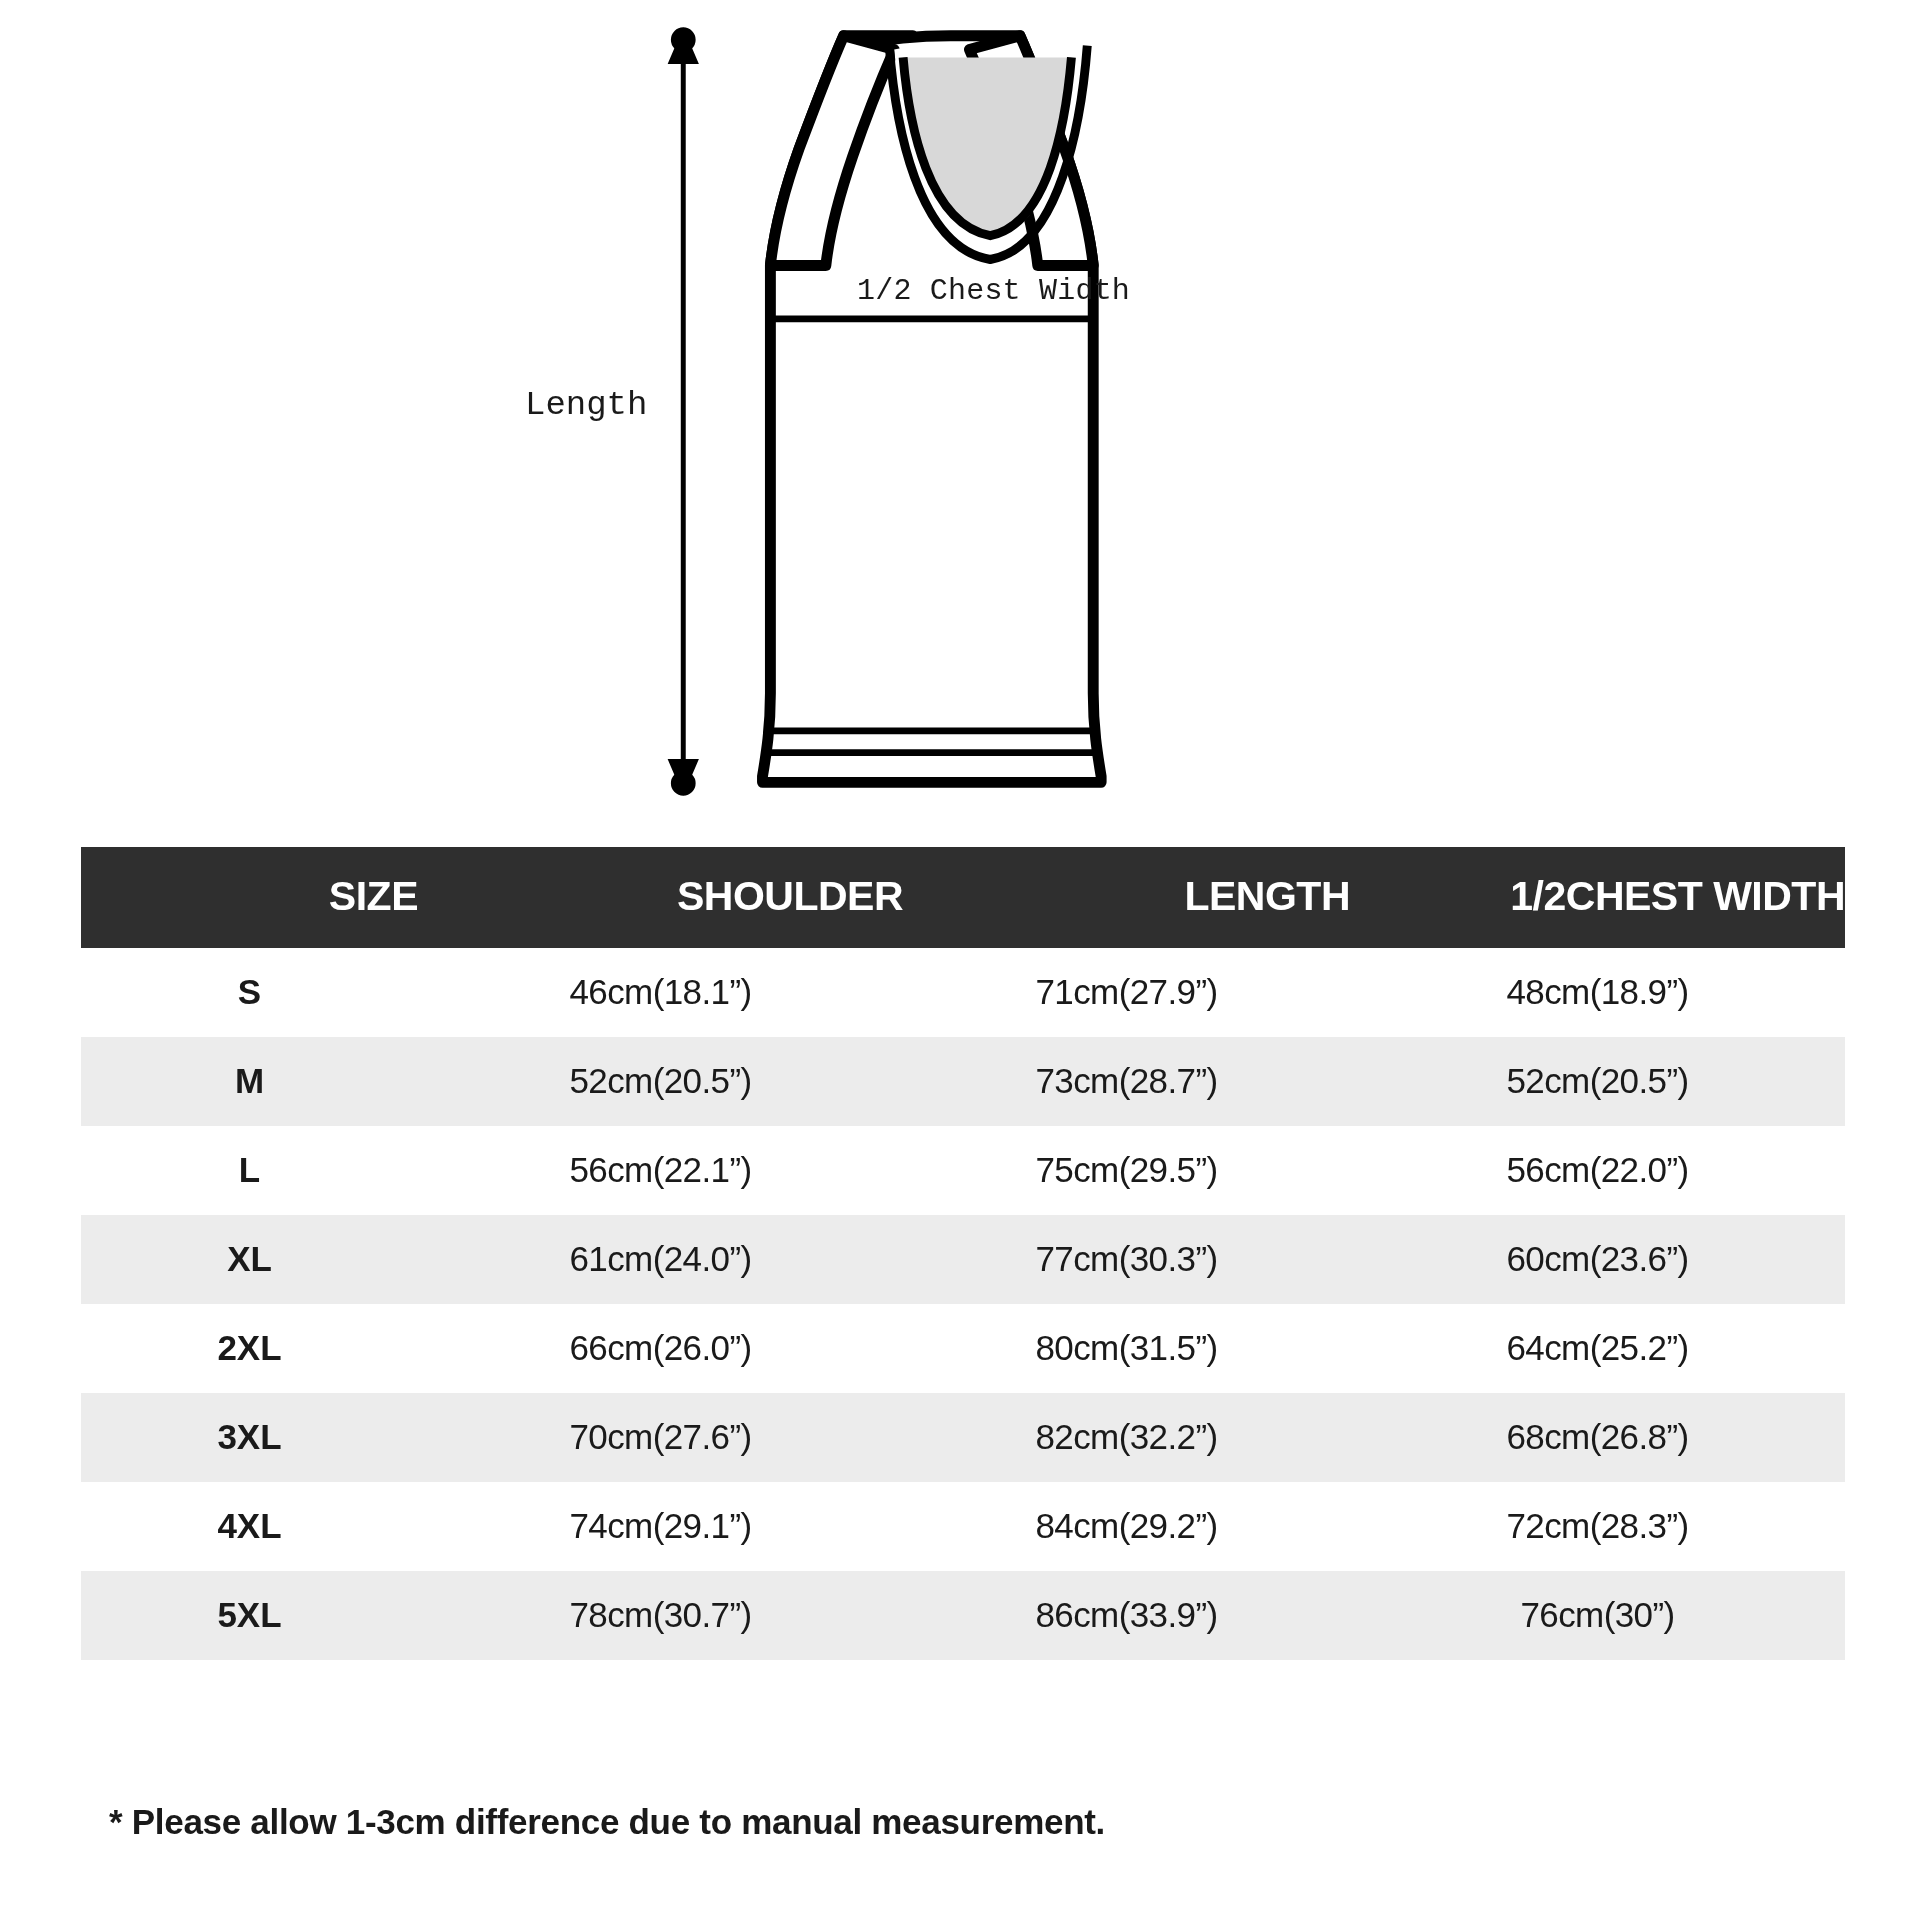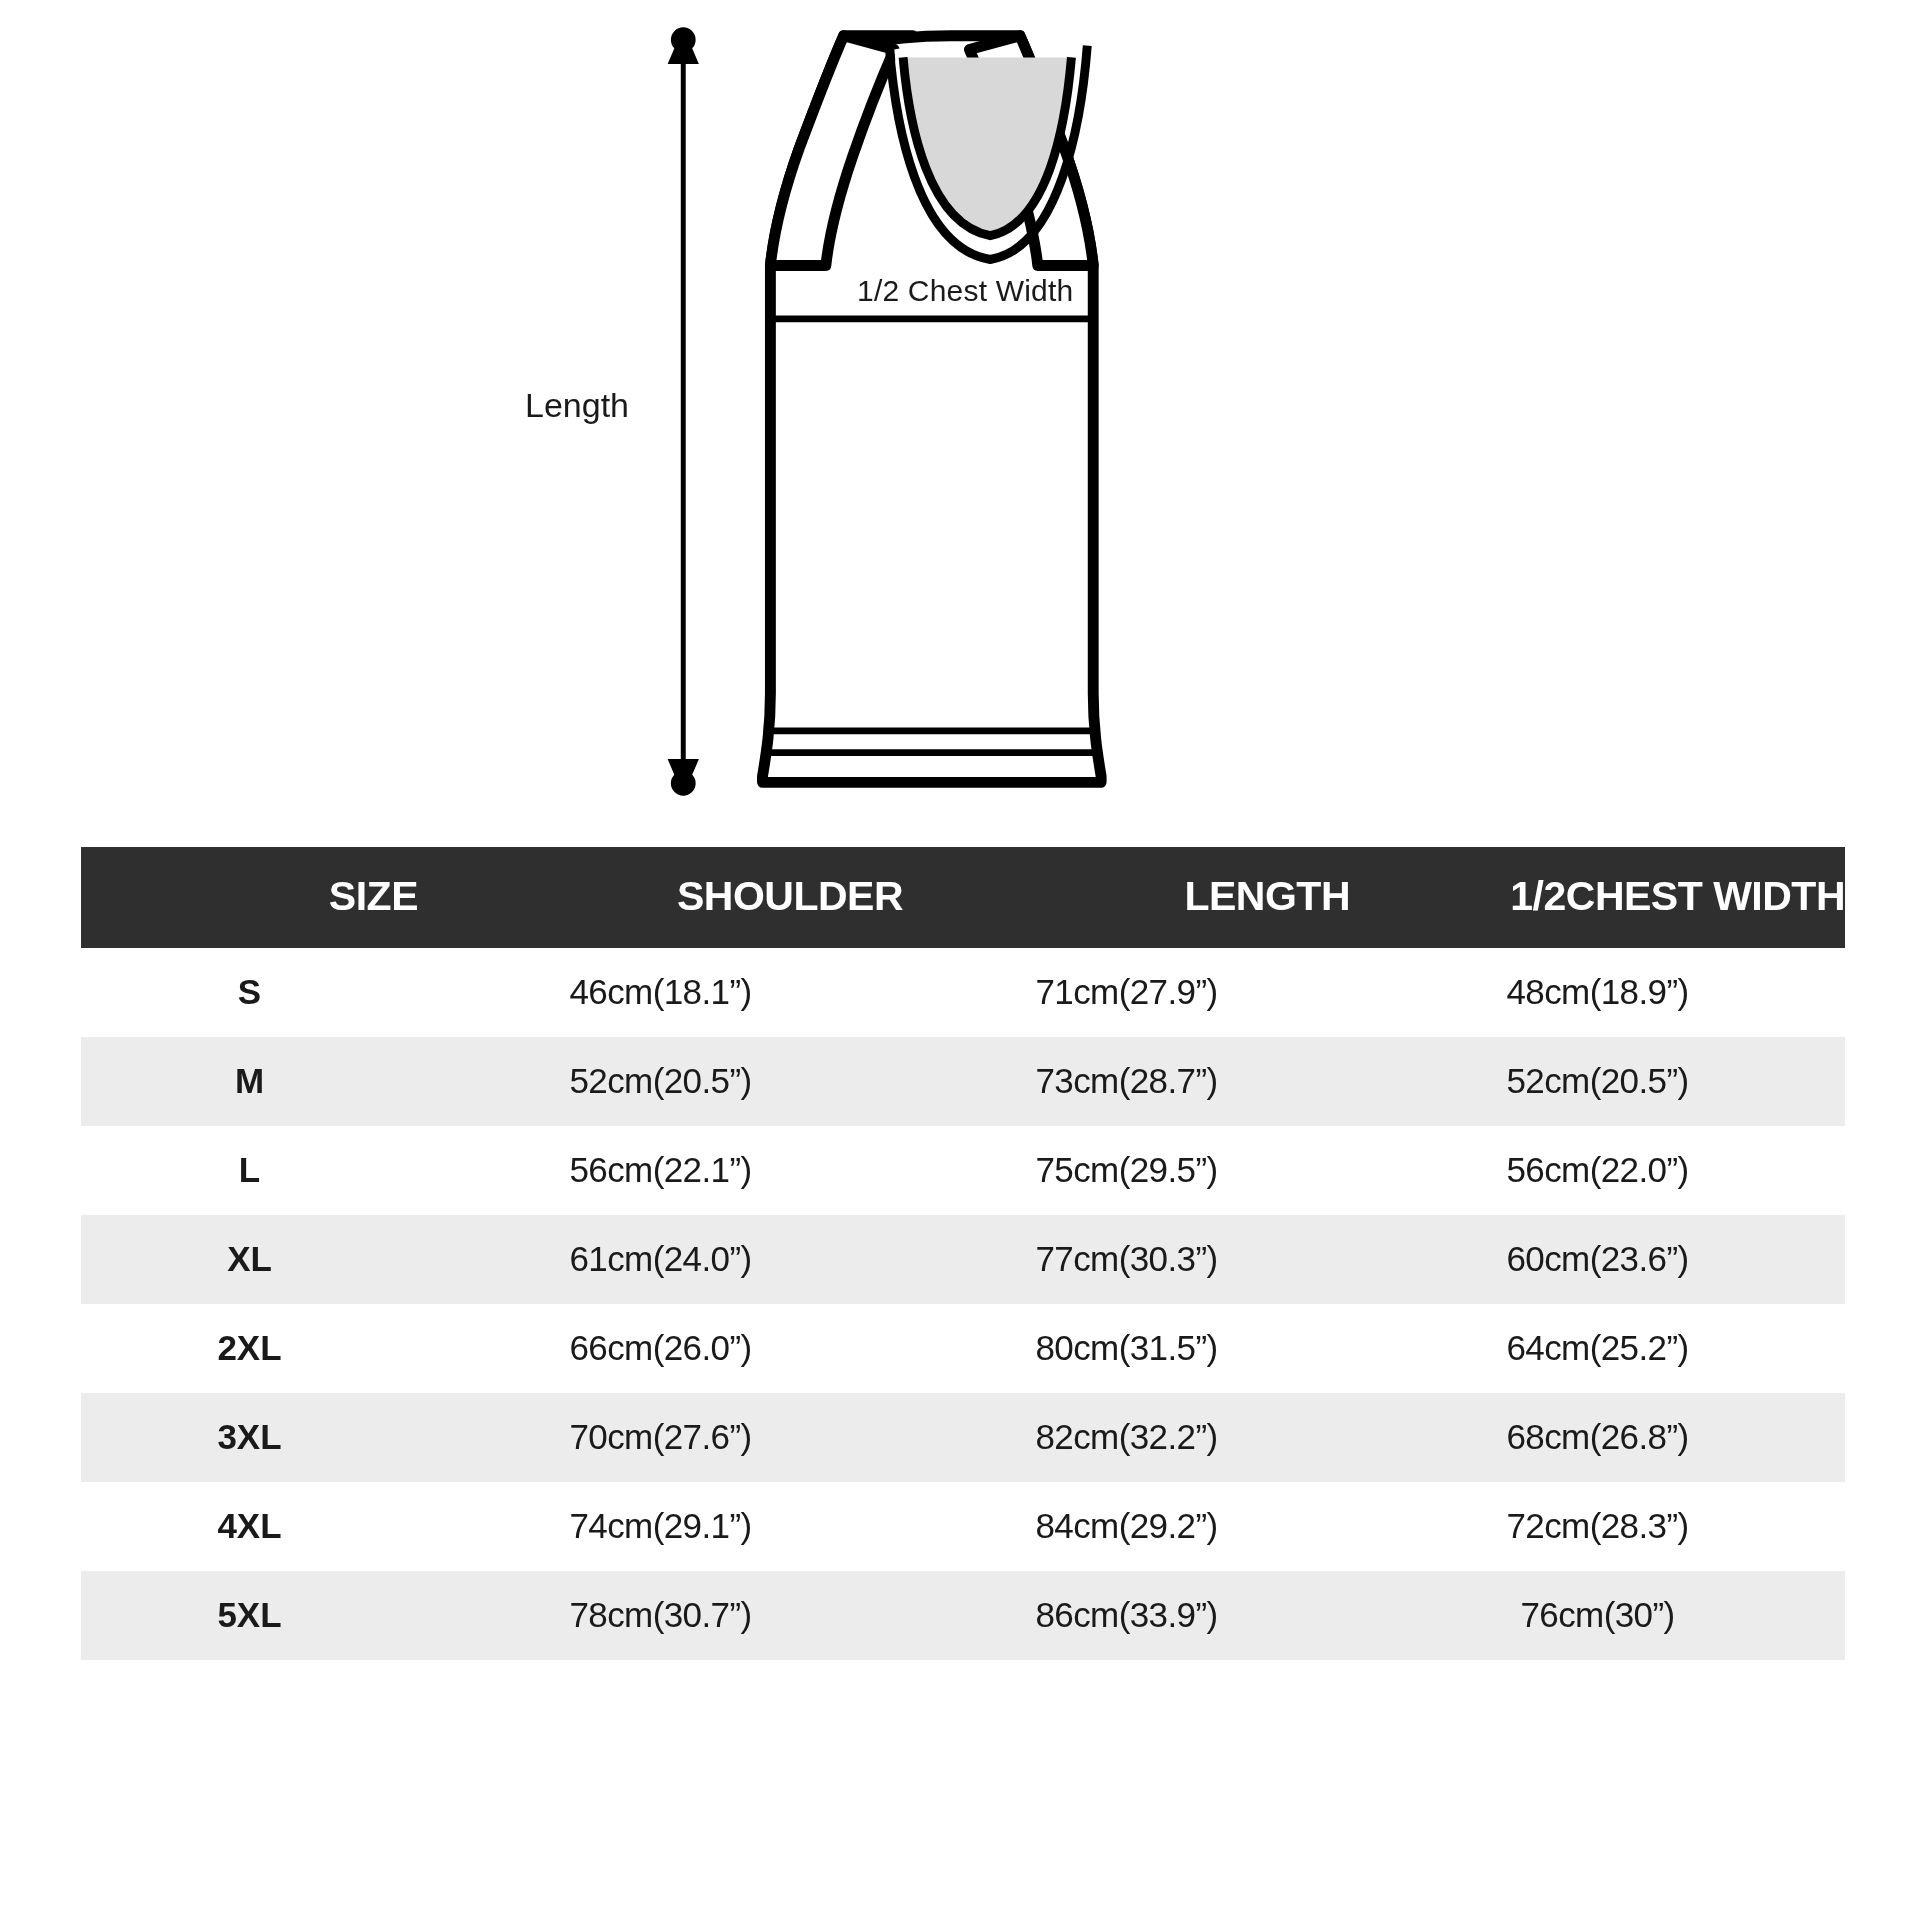--- a/index.html
+++ b/index.html
@@ -19,20 +19,21 @@
     width: 1927px;
     height: 1927px;
     background: #ffffff;
   }
 
   
   .diagram {
     position: relative;
     width: 1927px;
     height: 822px;
+    font-family: Liberation Mono, monospace;
   }
   .diagram svg {
     position: absolute;
     top: 0;
     left: 0;
   }
   .chest-label {
     position: absolute;
     left: 857px;
     top: 274px;
@@ -258,15 +259,16 @@
         <tr class="odd">
           <td class="size-cell">5XL</td>
           <td>78cm(30.7”)</td>
           <td>86cm(33.9”)</td>
           <td>76cm(30”)</td>
         </tr>
       </tbody>
     </table>
   </div>
 
+  <div class="note">* Please allow 1-3cm difference due to manual measurement.</div>
 
 </div>
 
 
 </body></html>

